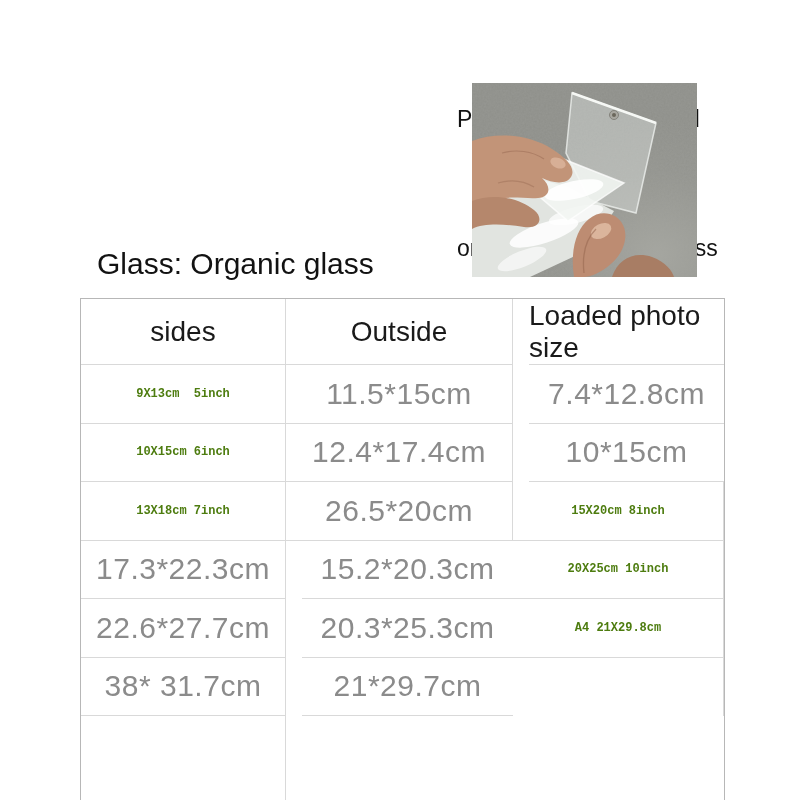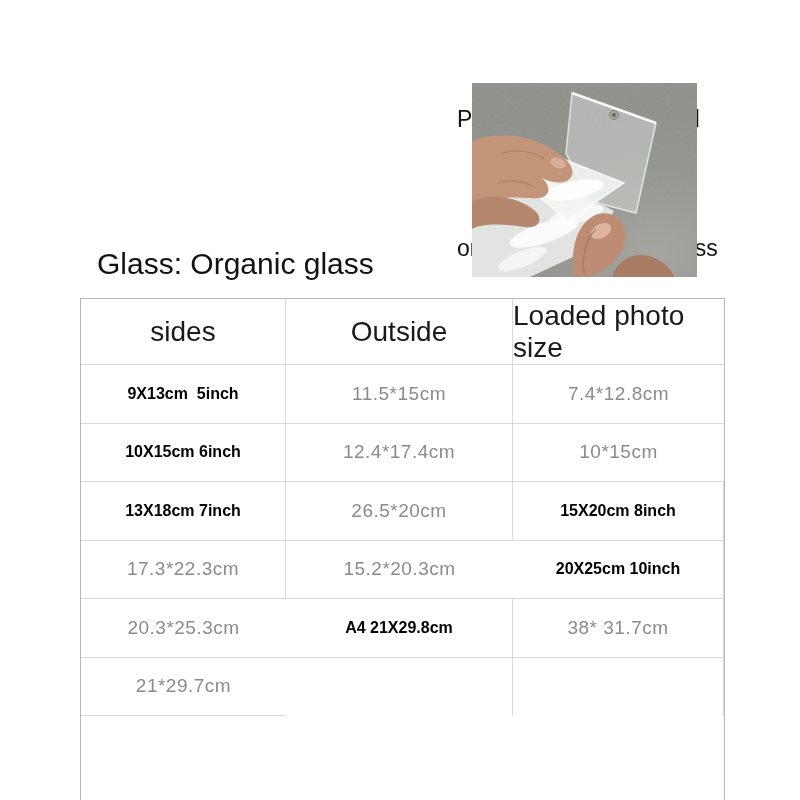--- a/index.html
+++ b/index.html
@@ -32,25 +32,25 @@
     grid-template-columns:205px 227px 211px;
     grid-template-rows:66px repeat(6,58.5px) auto;
     border:1px solid #b7b7b7;
     background:#ffffff;
   }
   .cell{
     border-right:1px solid #d9d9d9;border-bottom:1px solid #d9d9d9;
     display:flex;align-items:center;justify-content:center;
     overflow:hidden;
   }
-  .cell.last-col{border-right:none;}
+  .cell.last-col{border-right:none;margin-left:16px;}
   .cell.empty{border-bottom:none;}
   .cell.header{font-size:28px;color:#1a1a1a;}
-  .cell.name{font-size:16px;font-weight:700;color:#000000;white-space:pre;}
-  .cell.value{font-size:19px;color:#8b8b8b;letter-spacing:0.5px;}
+  .cell.name{font-size:12px;font-weight:700;color:#4d7c0f;white-space:pre;font-family:Liberation Mono, monospace;}
+  .cell.value{font-size:30px;color:#8b8b8b;letter-spacing:0.5px;}
 </style>
 </head>
 <body>
 
 <div class="film-note">
   <div>Protective film is pasted</div>
   <div>on both sides of the glass</div>
 </div>
 
 <div class="materials">
@@ -126,20 +126,21 @@
   <div class="cell value last-col">10*15cm</div>
 
   <div class="cell name">13X18cm 7inch</div>
   <div class="cell value">26.5*20cm</div>
 
   <div class="cell name">15X20cm 8inch</div>
   <div class="cell value">17.3*22.3cm</div>
   <div class="cell value last-col">15.2*20.3cm</div>
 
   <div class="cell name">20X25cm 10inch</div>
+  <div class="cell value">22.6*27.7cm</div>
   <div class="cell value last-col">20.3*25.3cm</div>
 
   <div class="cell name">A4 21X29.8cm</div>
   <div class="cell value">38* 31.7cm</div>
   <div class="cell value last-col">21*29.7cm</div>
 
   <div class="cell name empty"></div>
   <div class="cell value empty"></div>
   <div class="cell value empty last-col"></div>
 </div>

